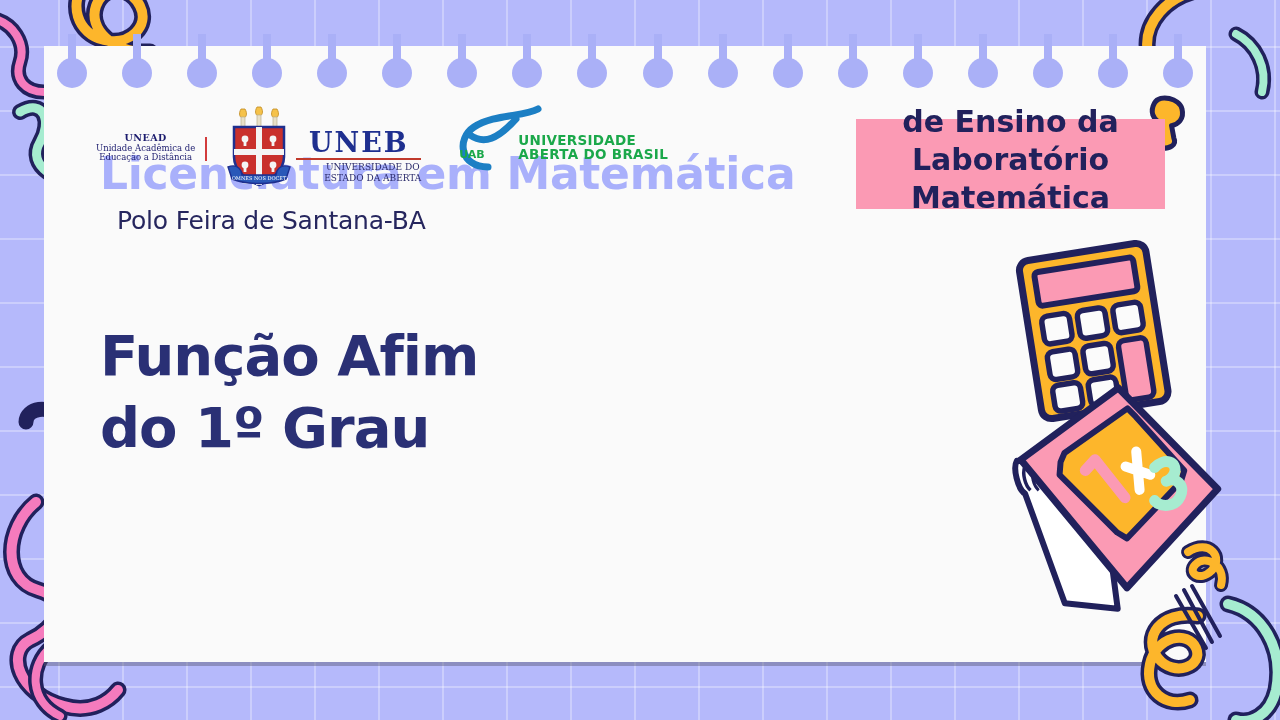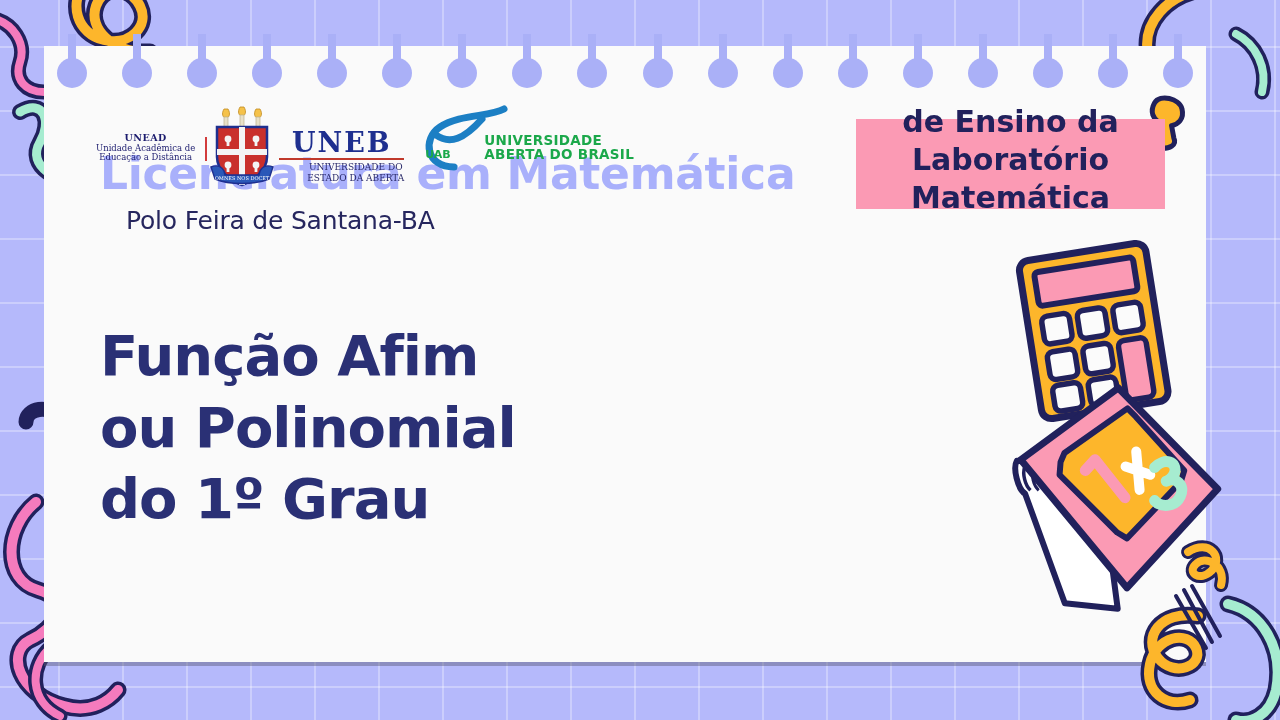--- a/index.html
+++ b/index.html
@@ -44,21 +44,21 @@
   }
   .ring .loop{
     position:absolute; left:0; top:24px; width:30px; height:30px;
     border-radius:50%;
     background:#aab0f7;
   }
 
   
   #logo-row{
     position:absolute; left:96px; top:100px;
-    height:96px; display:flex; align-items:center; gap:4px;
+    height:96px; display:flex; align-items:center; gap:21px;
     z-index:8;
   }
   .logo-unead{
     display:flex; flex-direction:column; align-items:center;
     position:relative; padding-right:12px;
     color:#1c1c6e; line-height:1.15;
   }
   .logo-unead .ttl{ font-size:9.5px; font-weight:bold; letter-spacing:.5px; font-family:"DejaVu Serif",serif; }
   .logo-unead .sub{ font-size:8.5px; font-family:"DejaVu Serif",serif; white-space:nowrap; }
   .logo-unead .bar{
@@ -81,21 +81,21 @@
   }
 
   
   #course-name{
     position:absolute; left:100px; top:148px;
     font-size:44px; font-weight:bold; color:#a9b0fb;
     white-space:nowrap; z-index:7; letter-spacing:-.3px;
   }
   #polo{
     position:absolute; left:117px; top:206px;
-    font-size:25px; color:#26265e; z-index:9; letter-spacing:-.2px;margin-left:9px;
+    font-size:25px; color:#26265e; z-index:9; letter-spacing:-.2px;
   }
 
   
   #lab-box{
     position:absolute; left:856px; top:119px;
     width:309px; height:90px; background:#fb9ab4; z-index:10;
   }
   #lab-text{
     position:absolute; left:856px; top:103px; width:309px;
     text-align:center; z-index:11;
@@ -308,21 +308,20 @@
 
 <div id="lab-box"></div>
 <div id="lab-text">
   <div>de Ensino da</div>
   <div>Laboratório</div>
   <div>Matemática</div>
 </div>
 
 <div id="main-title">
   <div>Função Afim</div>
-  <div>ou Polinomial</div>
   <div>do 1º Grau</div>
 </div>
 
 <svg id="deco-front" viewBox="0 0 1280 720" width="1280" height="720">
 
   <g transform="translate(1148,92) rotate(8)">
     <path d="M22,52 L16,78" stroke="#21215c" stroke-width="3.5" stroke-linecap="round"></path>
     <path d="M8,10 C4,20 10,26 14,28 L12,42 C6,46 8,54 18,54 C30,54 36,48 32,42 L28,30
              C34,28 40,22 36,12 C32,2 12,0 8,10 Z" fill="#fdb62b" stroke="#21215c" stroke-width="5" stroke-linejoin="round"></path>
   </g>

